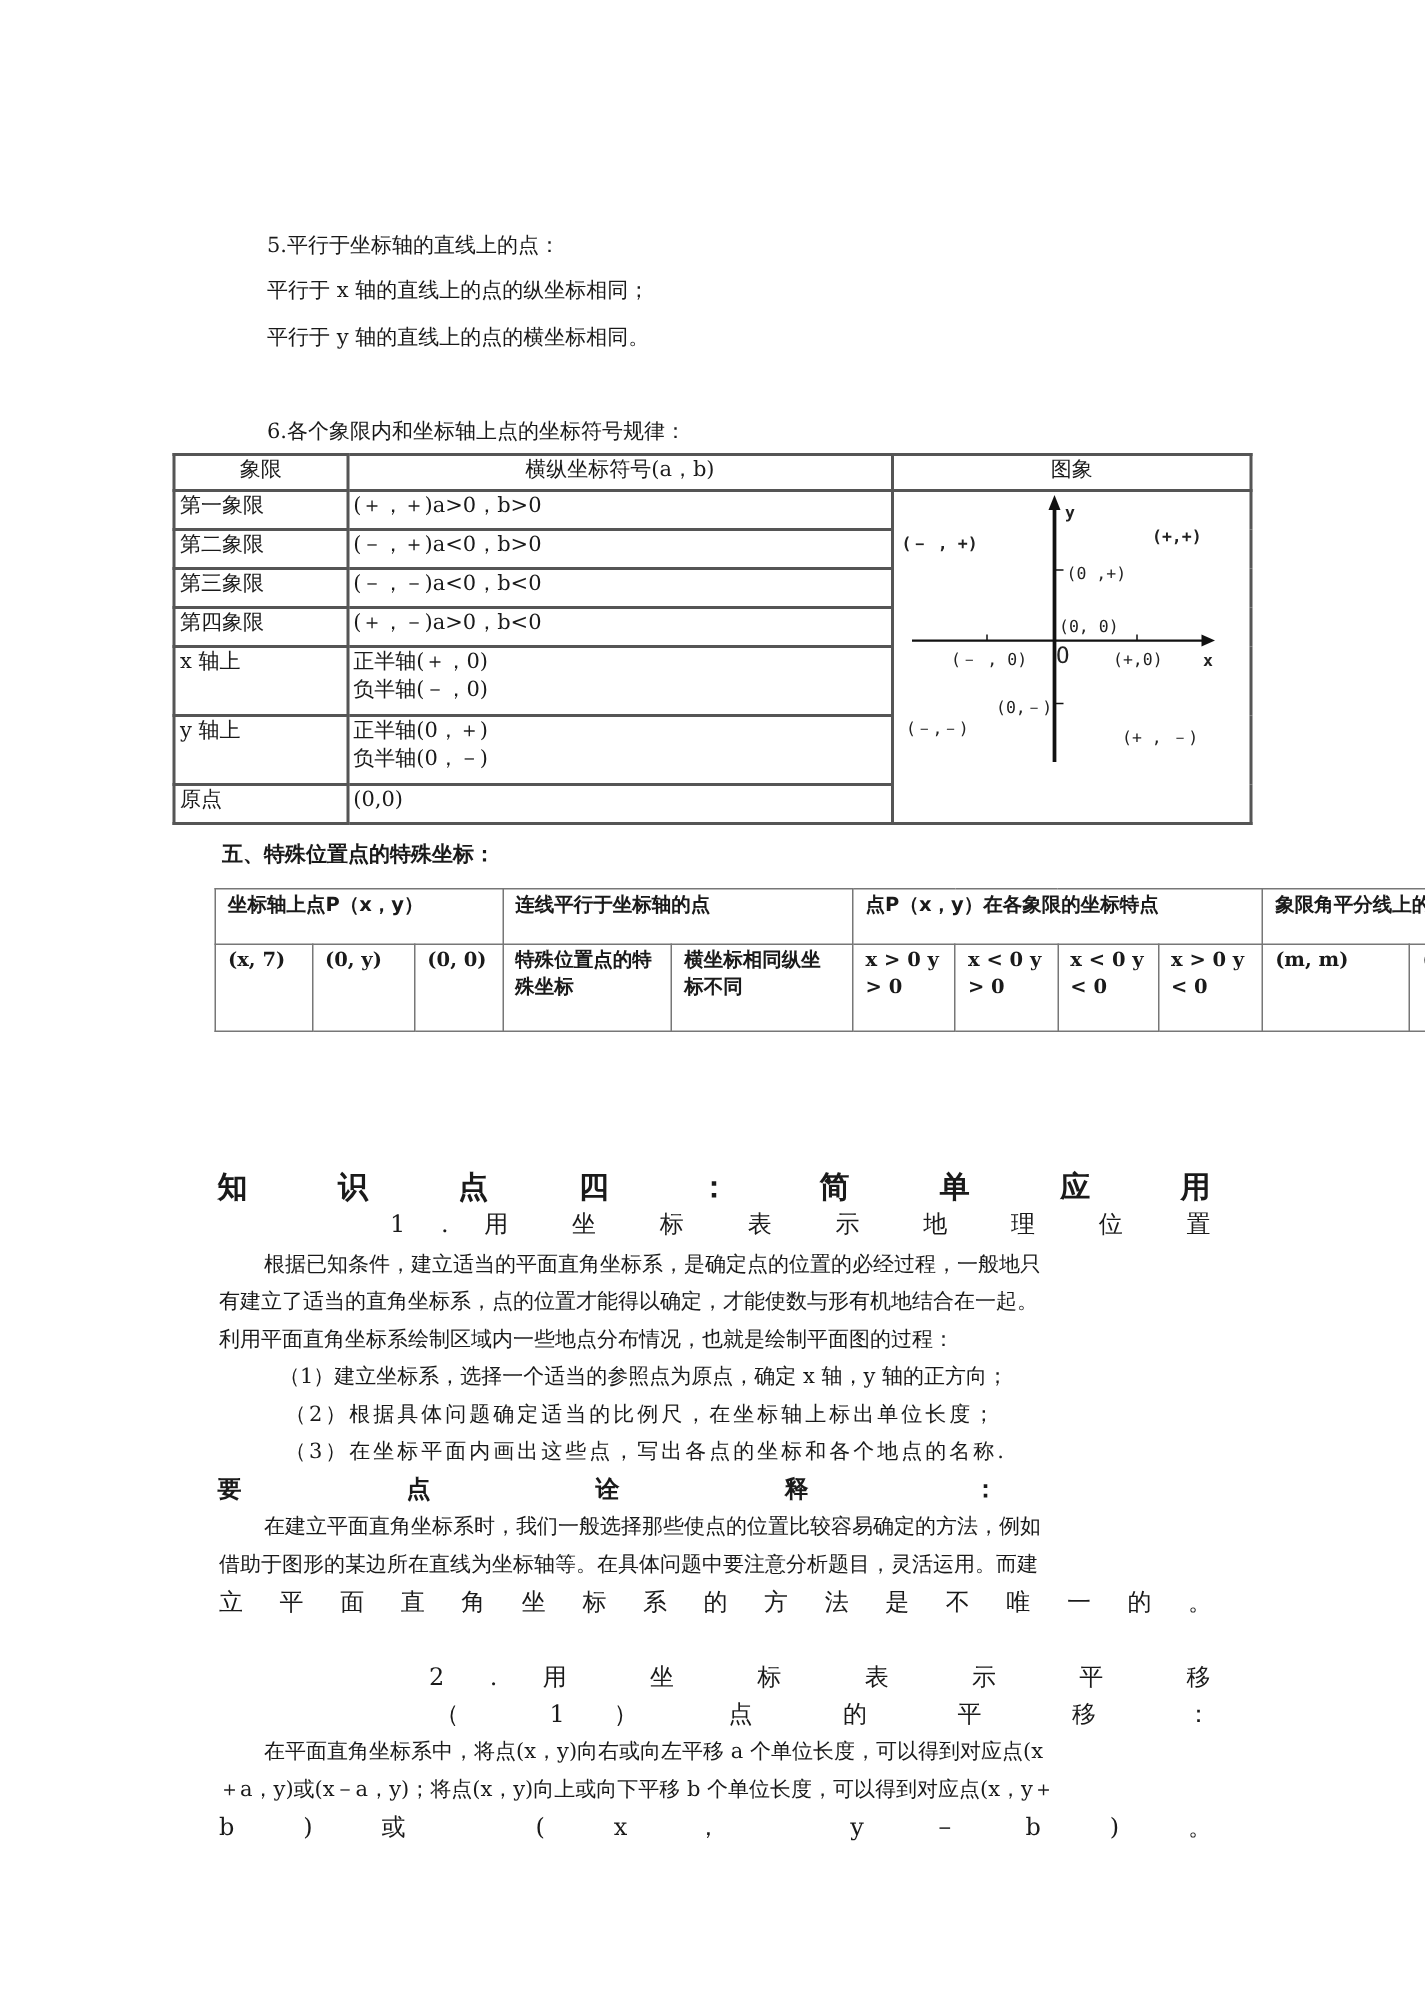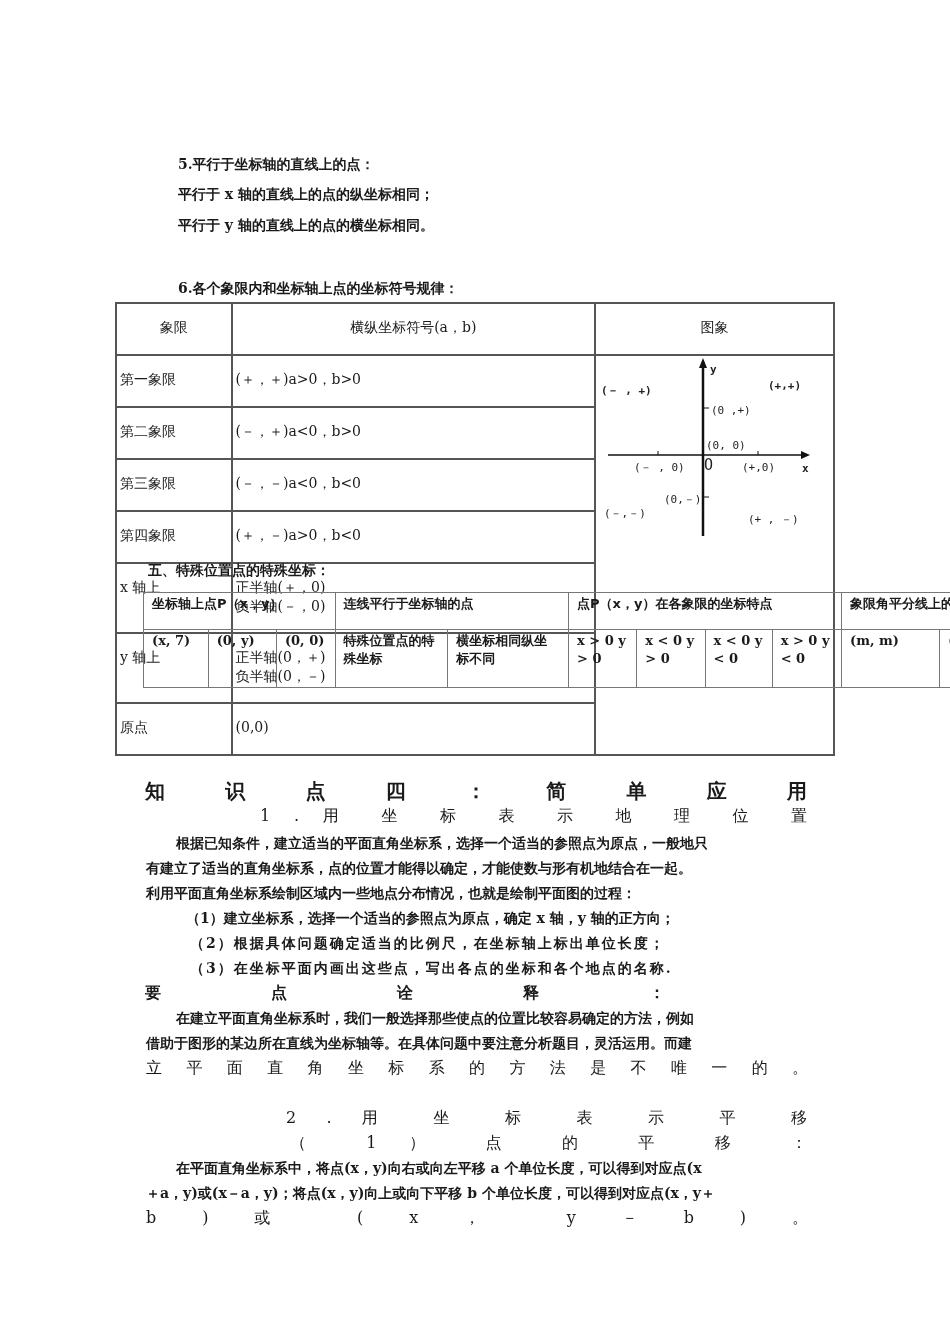--- a/index.html
+++ b/index.html
@@ -1,25 +1,25 @@
 <!DOCTYPE html>
 <html><head>
 <meta charset="utf-8">
 <style>
   html, body { margin:0; padding:0; background:#ffffff; }
   body { width:950px; height:1344px; position:relative; overflow:hidden;
          font-family:"DejaVu Serif", "Liberation Serif", serif; color:#1a1a1a; }
-  .line { position:absolute; font-size:14px; line-height:20px; white-space:nowrap;font-weight:bold; }
+  .line { position:absolute; font-size:14px; line-height:20px; white-space:nowrap; }
   .just { position:absolute; font-size:16px; line-height:20px; text-align:justify; text-align-last:justify; white-space:normal; }
   .bold { font-weight:bold; font-family:"DejaVu Sans", "Liberation Sans", sans-serif; }
 
   
   table.t1 { position:absolute; left:115px; top:302px; width:720px; border-collapse:collapse;
              border:2px solid #555; font-size:14px; }
-  table.t1 td, table.t1 th { border:2px solid #555; padding:14px 3px; font-weight:normal; vertical-align:top; line-height:19px; height:22px; }
+  table.t1 td, table.t1 th { border:2px solid #555; padding:0 3px; font-weight:normal; vertical-align:top; line-height:19px; height:22px; }
   table.t1 th { text-align:center; }
   table.t1 td.graph { padding:0; position:relative; vertical-align:top; }
 
   
   table.t2 { position:absolute; left:143px; top:592px; width:880px; border-collapse:collapse;
              border:1px solid #777; font-size:13px; }
   table.t2 td { border:1px solid #777; padding:2px 8px; vertical-align:top; line-height:18px; }
   table.t2 .hd { font-weight:bold; font-family:"DejaVu Sans", "Liberation Sans", sans-serif; }
   table.t2 .val { font-weight:bold; }
 
@@ -147,21 +147,21 @@
   </tr>
 </tbody>
   </table>
 
 <div class="just bold" style="left:145px;top:781px;width:662px;font-size:20px;letter-spacing:0;">
   <span>知 识 点 四 ： 简 单 应 用</span>
 </div>
 <div class="just" style="left:260px;top:806px;width:547px;">
   <span>1 . 用 坐 标 表 示 地 理 位 置</span>
 </div>
-<div class="line" style="left:176px;top:833px;">根据已知条件，建立适当的平面直角坐标系，选择一个适当的参照点为原点，一般地只</div>
+<div class="line" style="left:176px;top:833px;">根据已知条件，建立适当的平面直角坐标系，是确定点的位置的必经过程，一般地只</div>
 <div class="line" style="left:146px;top:858px;">有建立了适当的直角坐标系，点的位置才能得以确定，才能使数与形有机地结合在一起。</div>
 <div class="line" style="left:146px;top:883px;">利用平面直角坐标系绘制区域内一些地点分布情况，也就是绘制平面图的过程：</div>
 <div class="line" style="left:186px;top:908px;">（1）建立坐标系，选择一个适当的参照点为原点，确定 x 轴，y 轴的正方向；</div>
 <div class="line" style="left:190px;top:933px;letter-spacing:2px;text-align:right;">（2）根据具体问题确定适当的比例尺，在坐标轴上标出单位长度；</div>
 <div class="line" style="left:190px;top:958px;letter-spacing:2px;">（3）在坐标平面内画出这些点，写出各点的坐标和各个地点的名称.</div>
 <div class="just bold" style="left:145px;top:983px;width:520px;">
   <span>要 点 诠 释 ：</span>
 </div>
 <div class="line" style="left:176px;top:1008px;">在建立平面直角坐标系时，我们一般选择那些使点的位置比较容易确定的方法，例如</div>
 <div class="line" style="left:146px;top:1033px;">借助于图形的某边所在直线为坐标轴等。在具体问题中要注意分析题目，灵活运用。而建</div>

